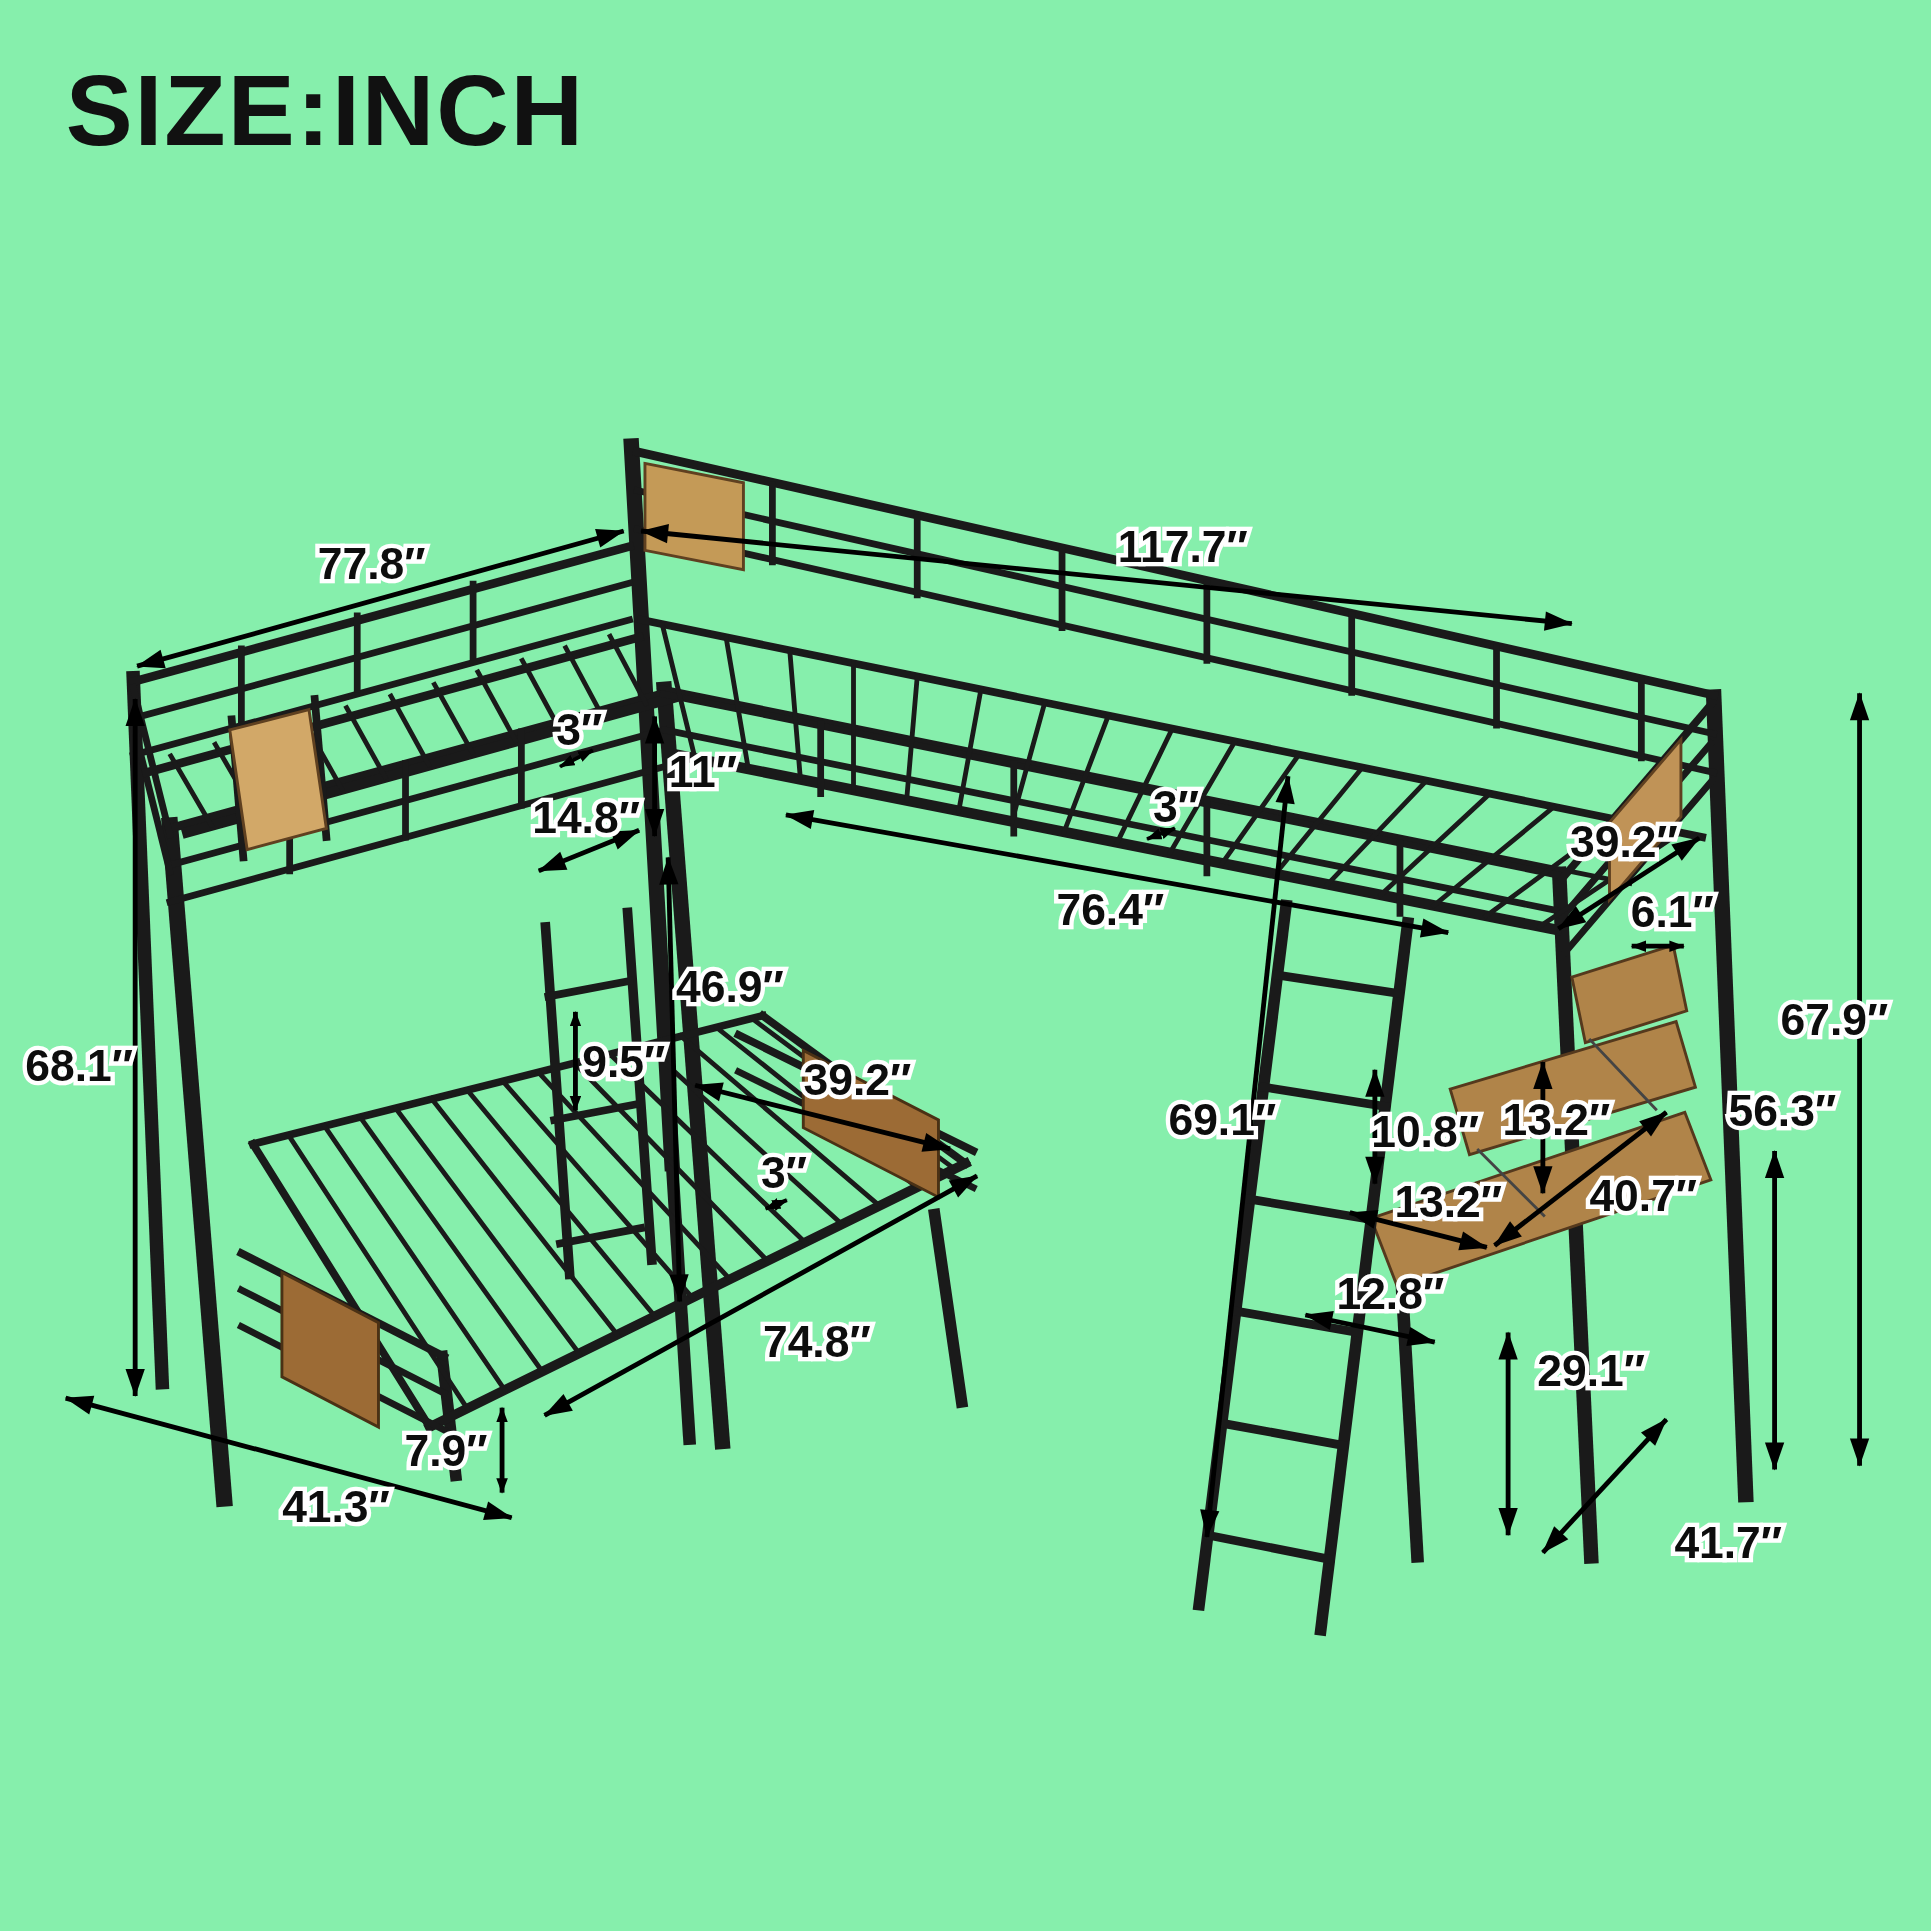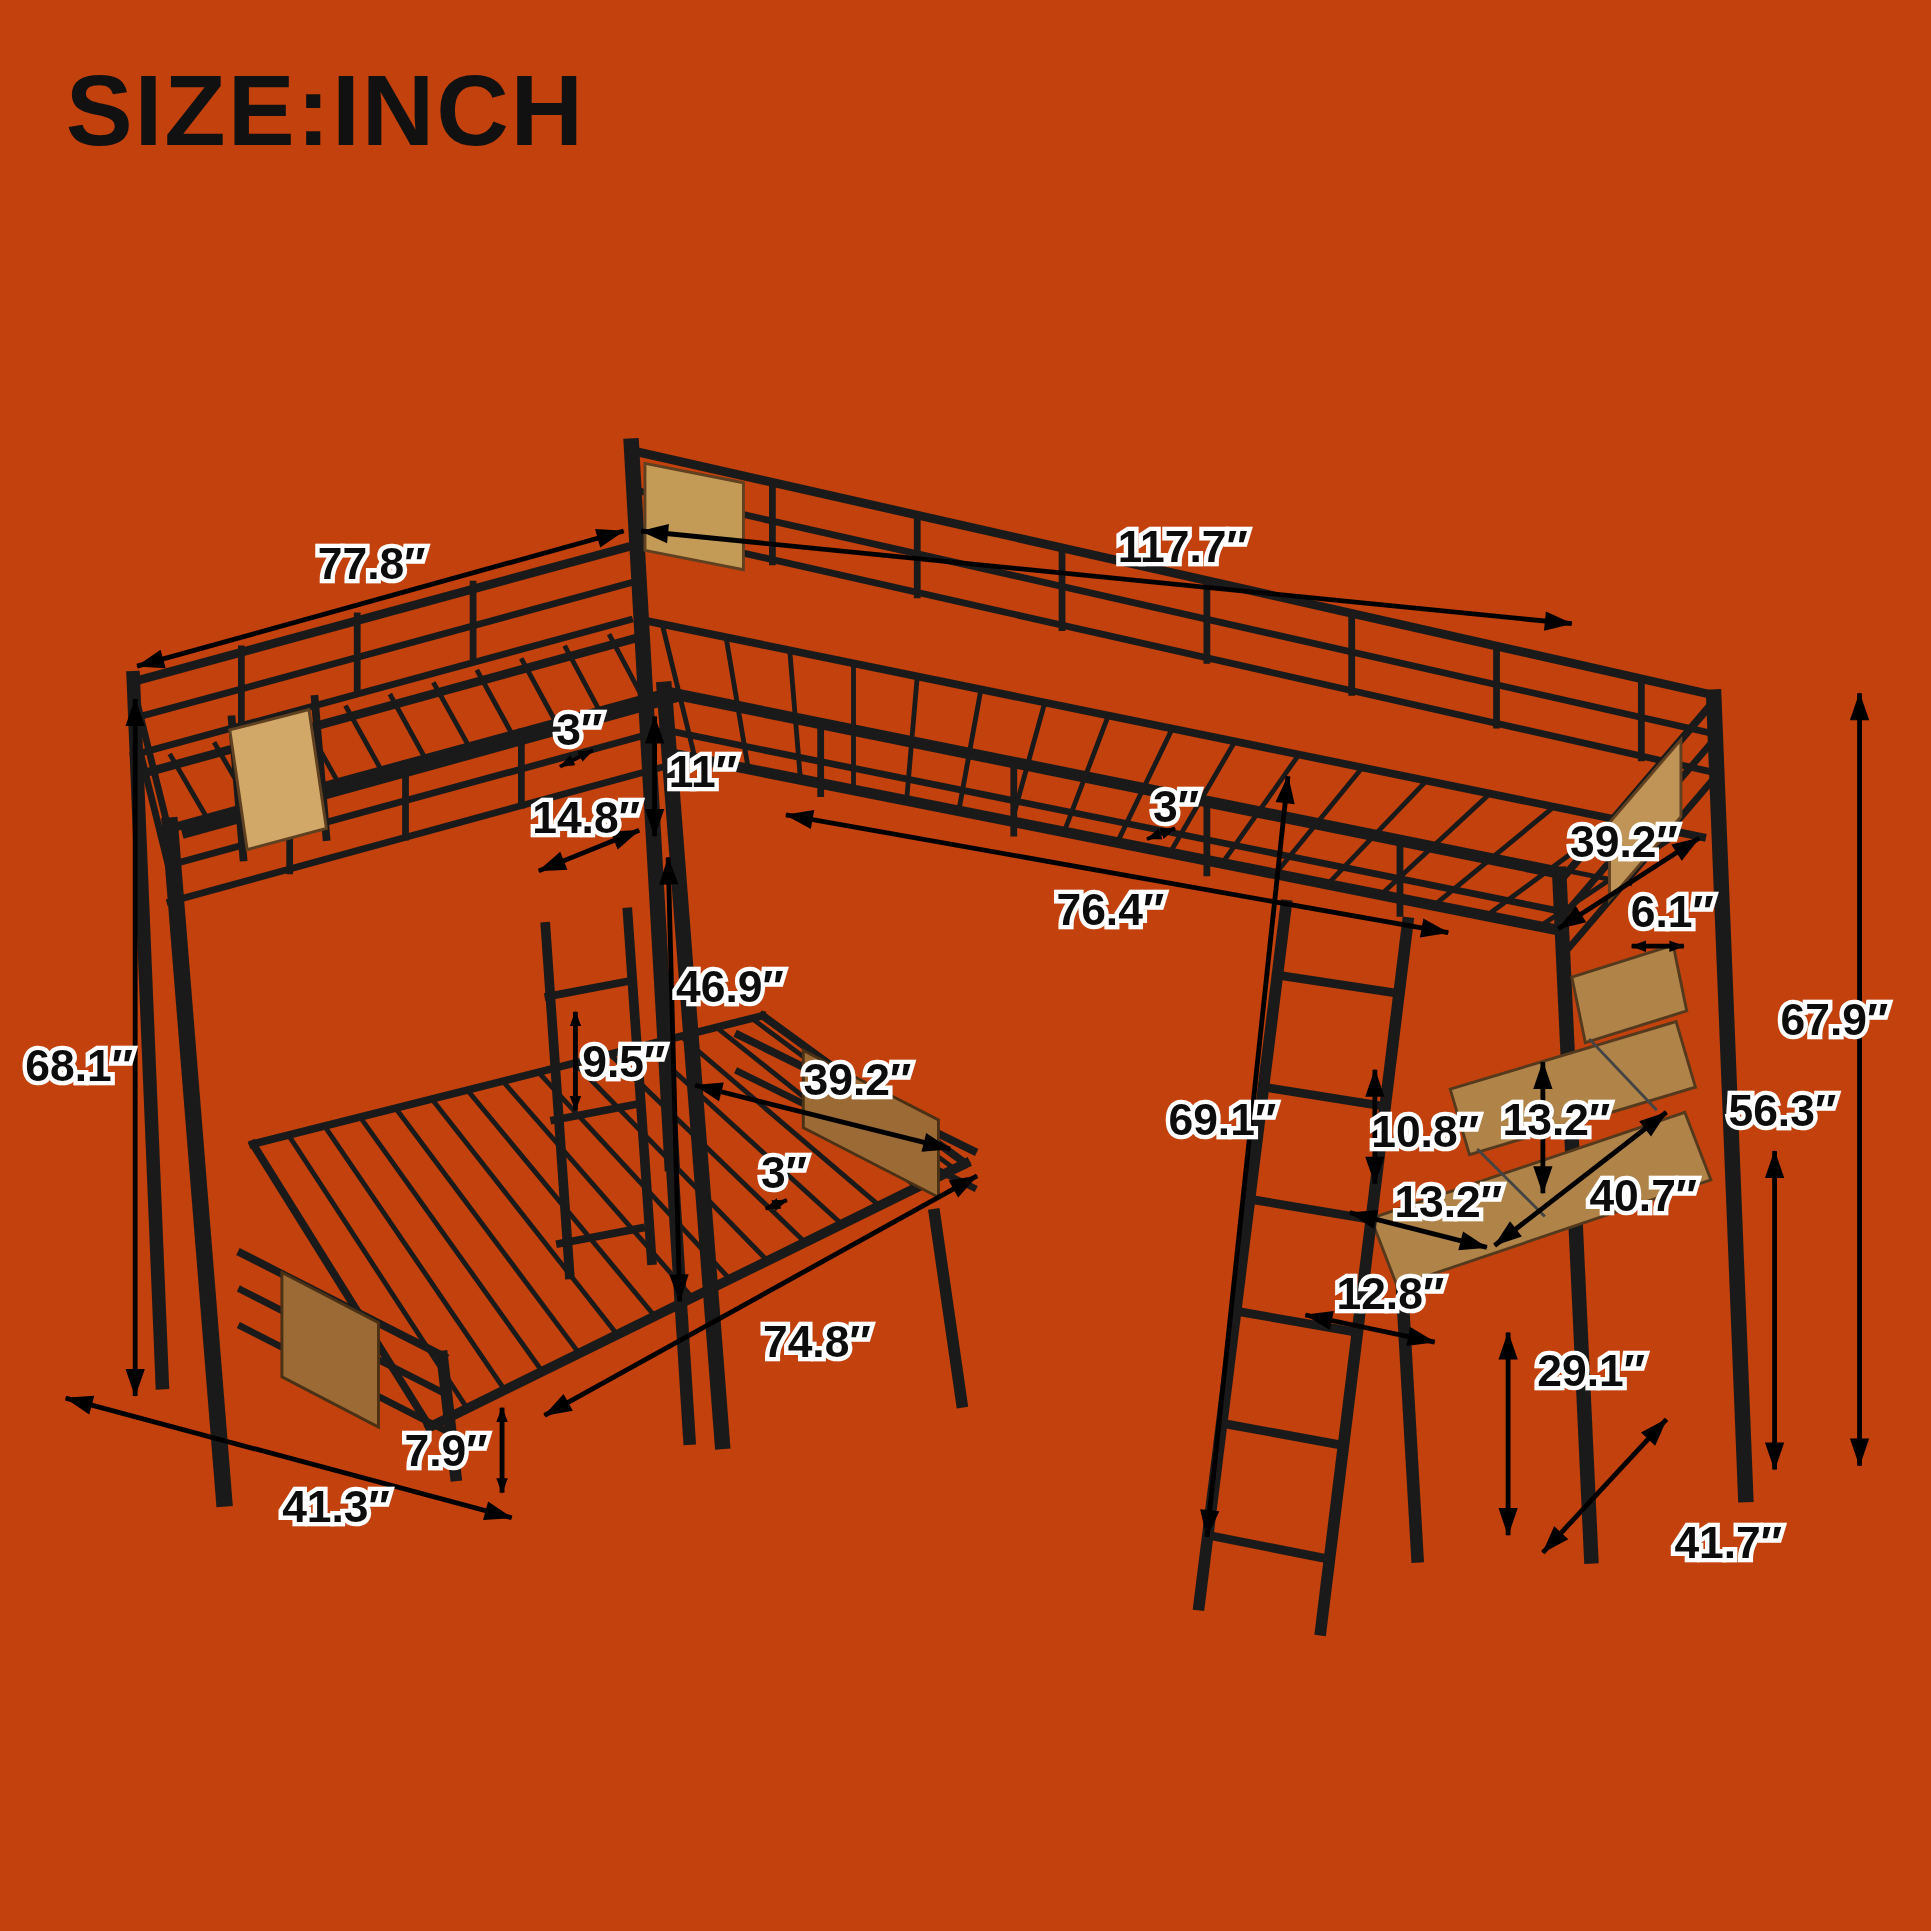--- a/index.html
+++ b/index.html
@@ -1,17 +1,17 @@
 <!DOCTYPE html>
 <html><head>
 <meta charset="utf-8">
 <title>SIZE:INCH</title>
 <style>
   html,body{margin:0;padding:0;background:#ffffff;}
-  .stage{position:relative;width:1931px;height:1931px;background:#c2410c;overflow:hidden;}
+  .stage{position:relative;width:1931px;height:1931px;background:#86efac;overflow:hidden;}
   svg{display:block;}
   .frame{stroke:#1a1a1a;fill:none;stroke-linecap:square;}
   .dimline{stroke:#000000;stroke-width:5;fill:none;}
   .dimsmall{stroke:#000000;stroke-width:4;fill:none;}
   .dim-label{font-family:"Liberation Sans",sans-serif;font-weight:700;font-size:46px;
              fill:#0d0d0d;stroke:#ffffff;stroke-width:9px;paint-order:stroke;text-anchor:middle;}
   .title-label{font-family:"Liberation Sans",sans-serif;font-weight:700;font-size:104px;
              fill:#111111;letter-spacing:2px;}
 </style>
 </head>

